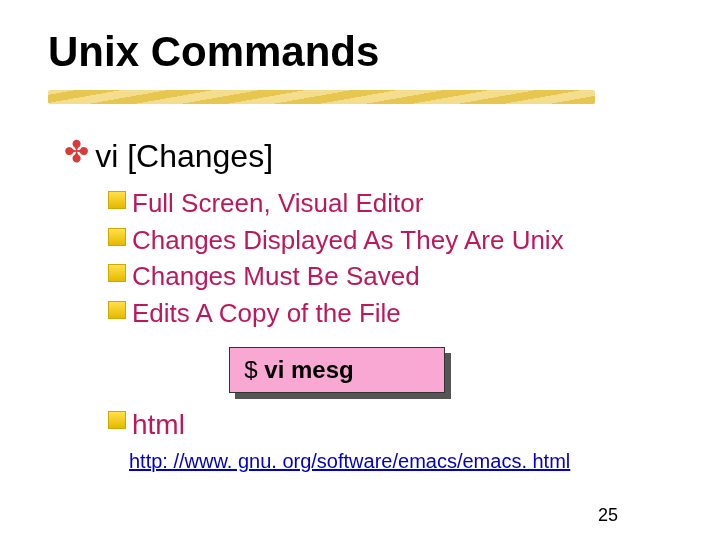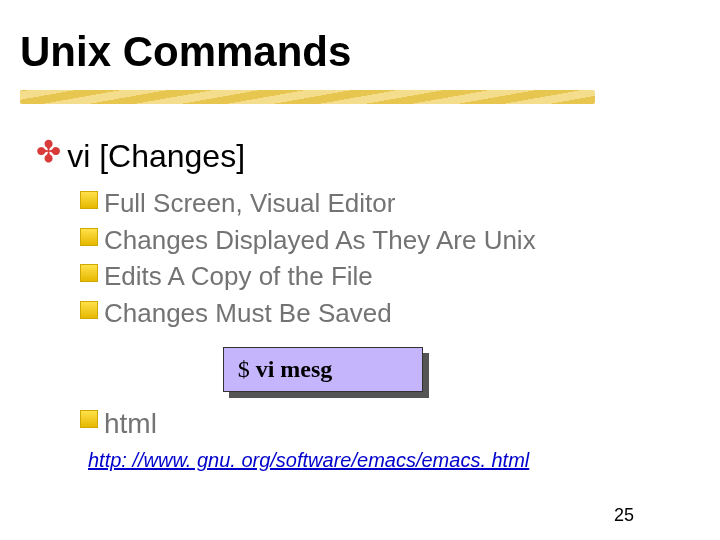--- a/index.html
+++ b/index.html
@@ -1,17 +1,17 @@
 <!DOCTYPE html>
 <html><head>
 <meta charset="utf-8">
 <style>
   * { margin:0; padding:0; box-sizing:border-box; }
   html, body { width:720px; height:540px; background:#fff; font-family:Arial,Helvetica,sans-serif; }
-  .slide { position:relative; width:642px; height:540px; padding:28px 32px 0 20px; }
+  .slide { position:relative; width:642px; height:540px; padding:28px 32px 0 48px; }
   .title { font-weight:900; font-size:42px; color:#000; letter-spacing:0px; font-family:Arial,Helvetica,sans-serif; }
   .underline-wrap { margin-top:6px; height:30px; position:relative; }
   .underline {
     position:absolute; left:0; right:15px; top:8px; height:14px;
     background:
       repeating-linear-gradient(-10deg,
         rgba(230,195,70,0.95) 0 8px,
         rgba(242,215,120,0.85) 8px 16px);
     border-radius:2px;
     filter:blur(0.3px);
@@ -21,47 +21,47 @@
   .bullet-z .glyph { color:#d93a3a; font-size:30px; font-family:"Zapf Dingbats","Segoe UI Symbol",sans-serif; line-height:1; margin-right:6px; }
   .bullet-z .txt { font-size:32px; color:#000; line-height:1.2; }
   .sublist { margin-left:44px; margin-top:8px; }
   .bullet-y { display:flex; align-items:flex-start; margin-bottom:4px; }
   .bullet-y .glyph-box {
     width:18px; height:18px; flex:0 0 18px;
     background:linear-gradient(to bottom,#ffe14a,#e6b800);
     border:1px solid #cfa800;
     margin-right:6px; margin-top:4px;
   }
-  .bullet-y .txt { font-size:26px; color:#737373; line-height:1.25; }
+  .bullet-y .txt { font-size:26px; color:#be185d; line-height:1.25; }
   .codebox-wrap { margin:18px 0 14px 0; display:flex; justify-content:center; }
   .codebox {
     position:relative;
   }
   .codebox .shadow {
     position:absolute; left:6px; top:6px; right:-6px; bottom:-6px;
     background:#555; z-index:0;
   }
   .codebox pre {
     position:relative; z-index:1;
-    background:#c4b5fd;
+    background:#f9a8d4;
     border:1px solid #333;
     padding:8px 90px 8px 14px;
-    font-family:Liberation Serif, serif;
+    font-family:Liberation Sans, sans-serif;
     font-size:24px; font-weight:bold;
     color:#000;
     white-space:pre;
   }
   .codebox pre .prompt { font-weight:normal; }
-  .link-line { margin-left:52px; margin-top:8px;font-style:italic; }
+  .link-line { margin-left:65px; margin-top:8px; }
   .link-line a, .link-line span {
     font-size:20px; color:#0000cc; text-decoration:underline;
     font-family:Arial,Helvetica,sans-serif;
   }
   .page-num {
-    position:absolute; bottom:14px; right:8px;
+    position:absolute; bottom:14px; right:24px;
     font-size:18px; color:#000;
   }
   .bullet-y.large .txt { font-size:28px; }
 </style>
 </head>
 <body>
 
 <div class="slide">
 
   <div class="title">Unix Commands</div>
@@ -80,25 +80,25 @@
       <div class="bullet-y">
         <span class="glyph-box"></span>
         <span class="txt">Full Screen, Visual Editor</span>
       </div>
       <div class="bullet-y">
         <span class="glyph-box"></span>
         <span class="txt">Changes Displayed As They Are Unix</span>
       </div>
       <div class="bullet-y">
         <span class="glyph-box"></span>
-        <span class="txt">Edits A Copy of the File</span>
+        <span class="txt">Changes Must Be Saved</span>
       </div>
       <div class="bullet-y">
         <span class="glyph-box"></span>
-        <span class="txt">Changes Must Be Saved</span>
+        <span class="txt">Edits A Copy of the File</span>
       </div>
     </div>
 
     <div class="codebox-wrap">
       <div class="codebox">
         <div class="shadow"></div>
         <pre><span class="prompt">$</span> <span>vi mesg</span></pre>
       </div>
     </div>
 

